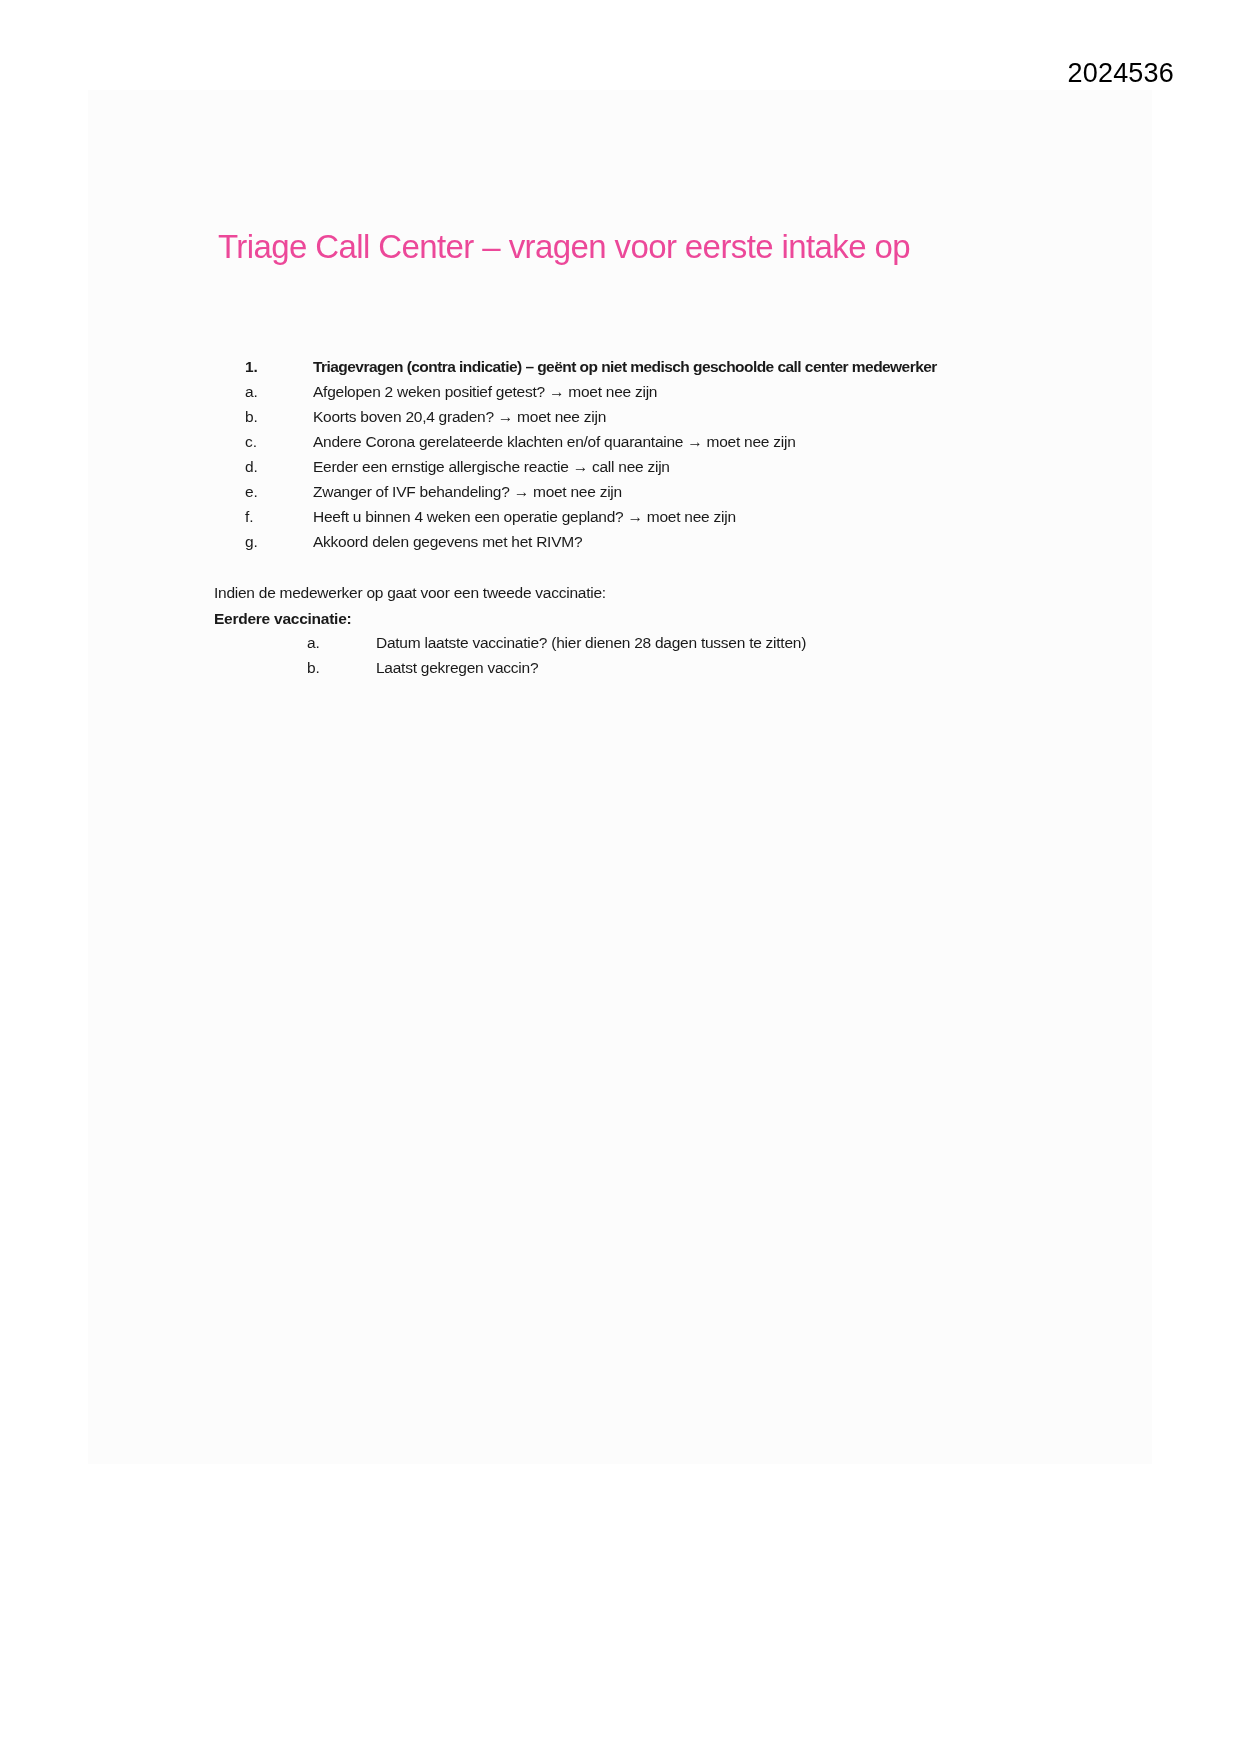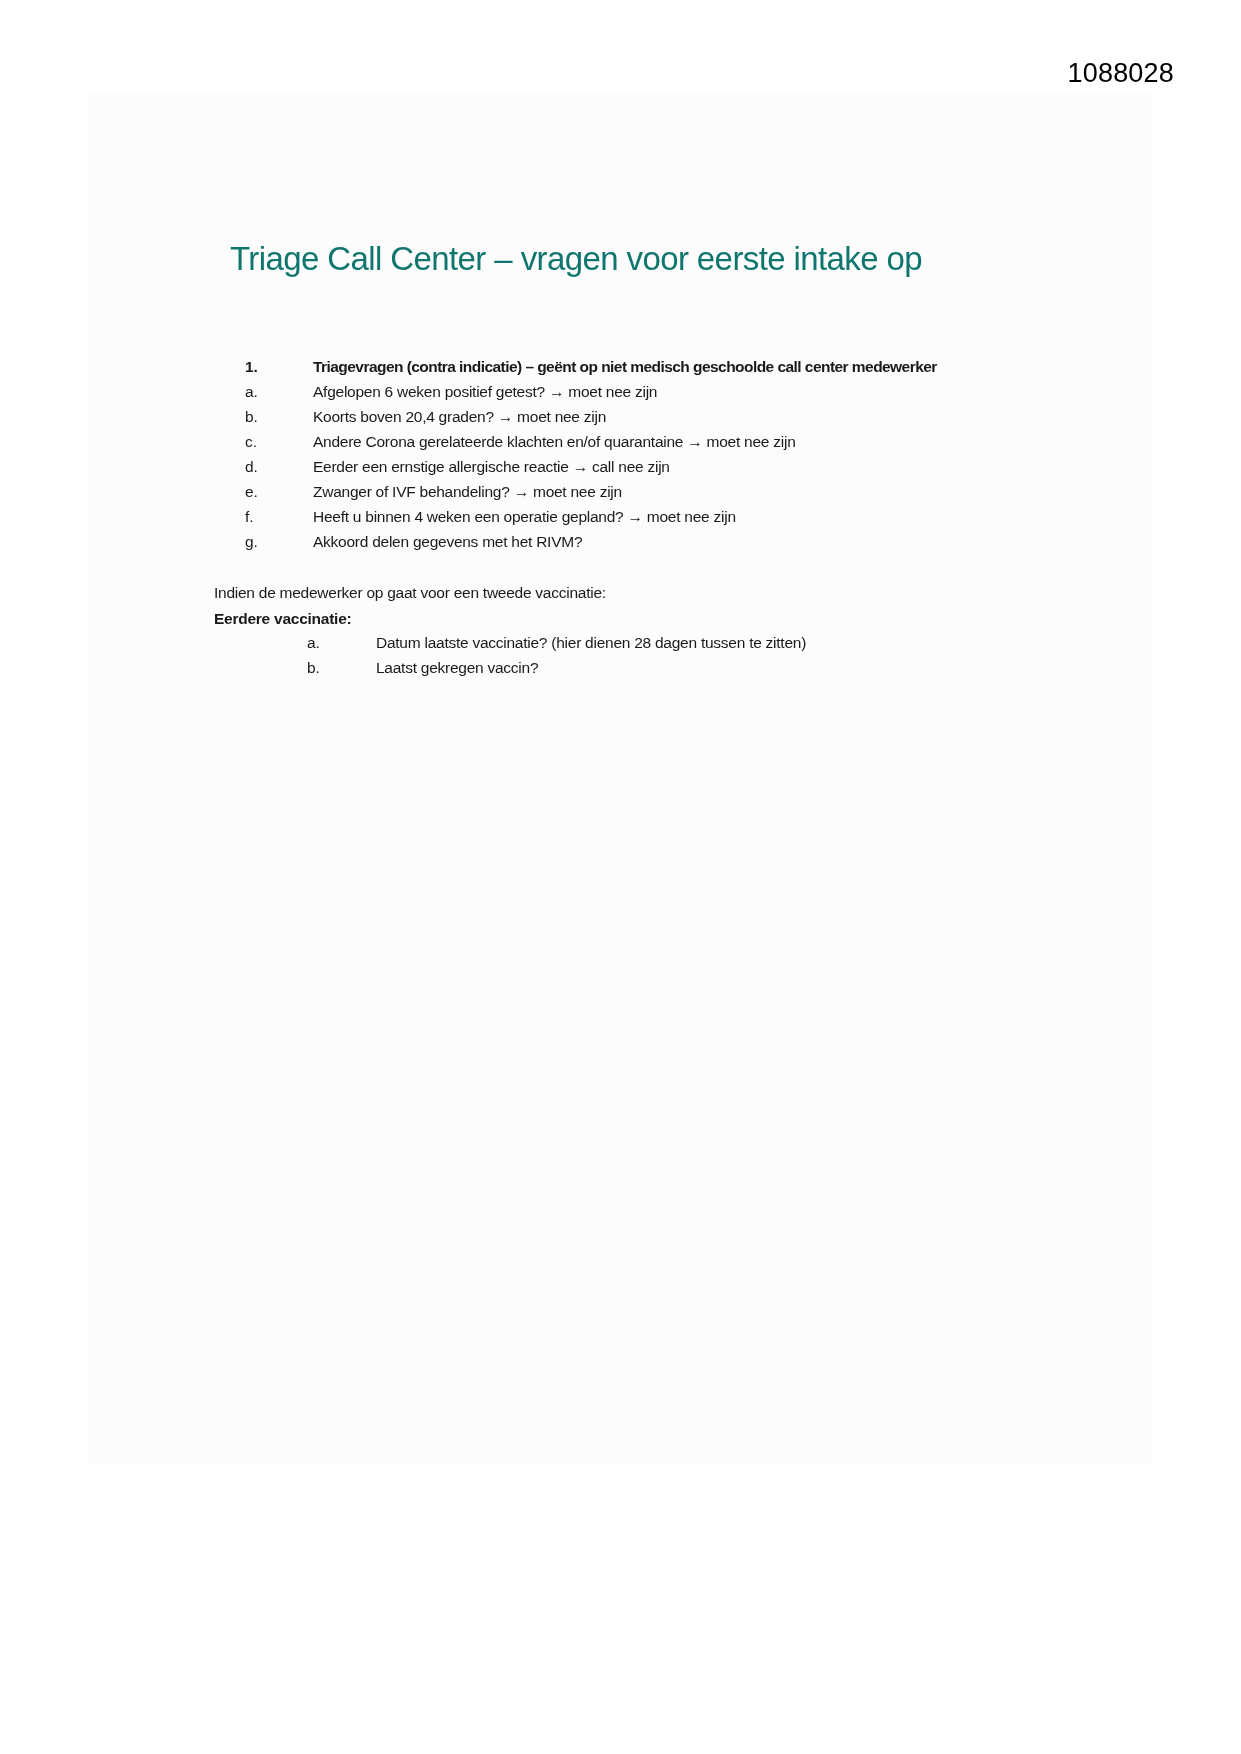--- a/index.html
+++ b/index.html
@@ -34,23 +34,23 @@
     }
     .title {
       position: absolute;
       left: 214px;
       top: 218px;
       width: 860px;
       font-family: "Liberation Sans", sans-serif;
       font-size: 33px;
       line-height: 50px;
       font-weight: normal;
-      color: #0f766e;
+      color: #ec4899;
       letter-spacing: -0.6px;
-      margin: 16px;
+      margin: 4px;
     }
     .title span { display: block; white-space: nowrap; }
 
     .list {
       position: absolute;
       margin: 0;
       padding: 0;
       list-style: none;
       font-size: 15.5px;
       color: #1a1a1a;
@@ -95,36 +95,36 @@
 
     .vacc-list {
       left: 307px;
       top: 630px;
     }
     .vacc-list .text { left: 33px; }
   </style>
 </head>
 <body>
 
-<div class="doc-id">1088028</div>
+<div class="doc-id">2024536</div>
 
 <div class="page-area"></div>
 
 <h1 class="title">
   <span>Triage Call Center – vragen voor eerste intake op</span>
 </h1>
 
 <ol class="list triage-list">
   <li class="heading">
     <span class="marker">1.</span>
     <span class="text">Triagevragen (contra indicatie) – geënt op niet medisch geschoolde call center medewerker</span>
   </li>
   <li>
     <span class="marker">a.</span>
-    <span class="text">Afgelopen 6 weken positief getest? → moet nee zijn</span>
+    <span class="text">Afgelopen 2 weken positief getest? → moet nee zijn</span>
   </li>
   <li>
     <span class="marker">b.</span>
     <span class="text">Koorts boven 20,4 graden? → moet nee zijn</span>
   </li>
   <li>
     <span class="marker">c.</span>
     <span class="text">Andere Corona gerelateerde klachten en/of quarantaine → moet nee zijn</span>
   </li>
   <li>

